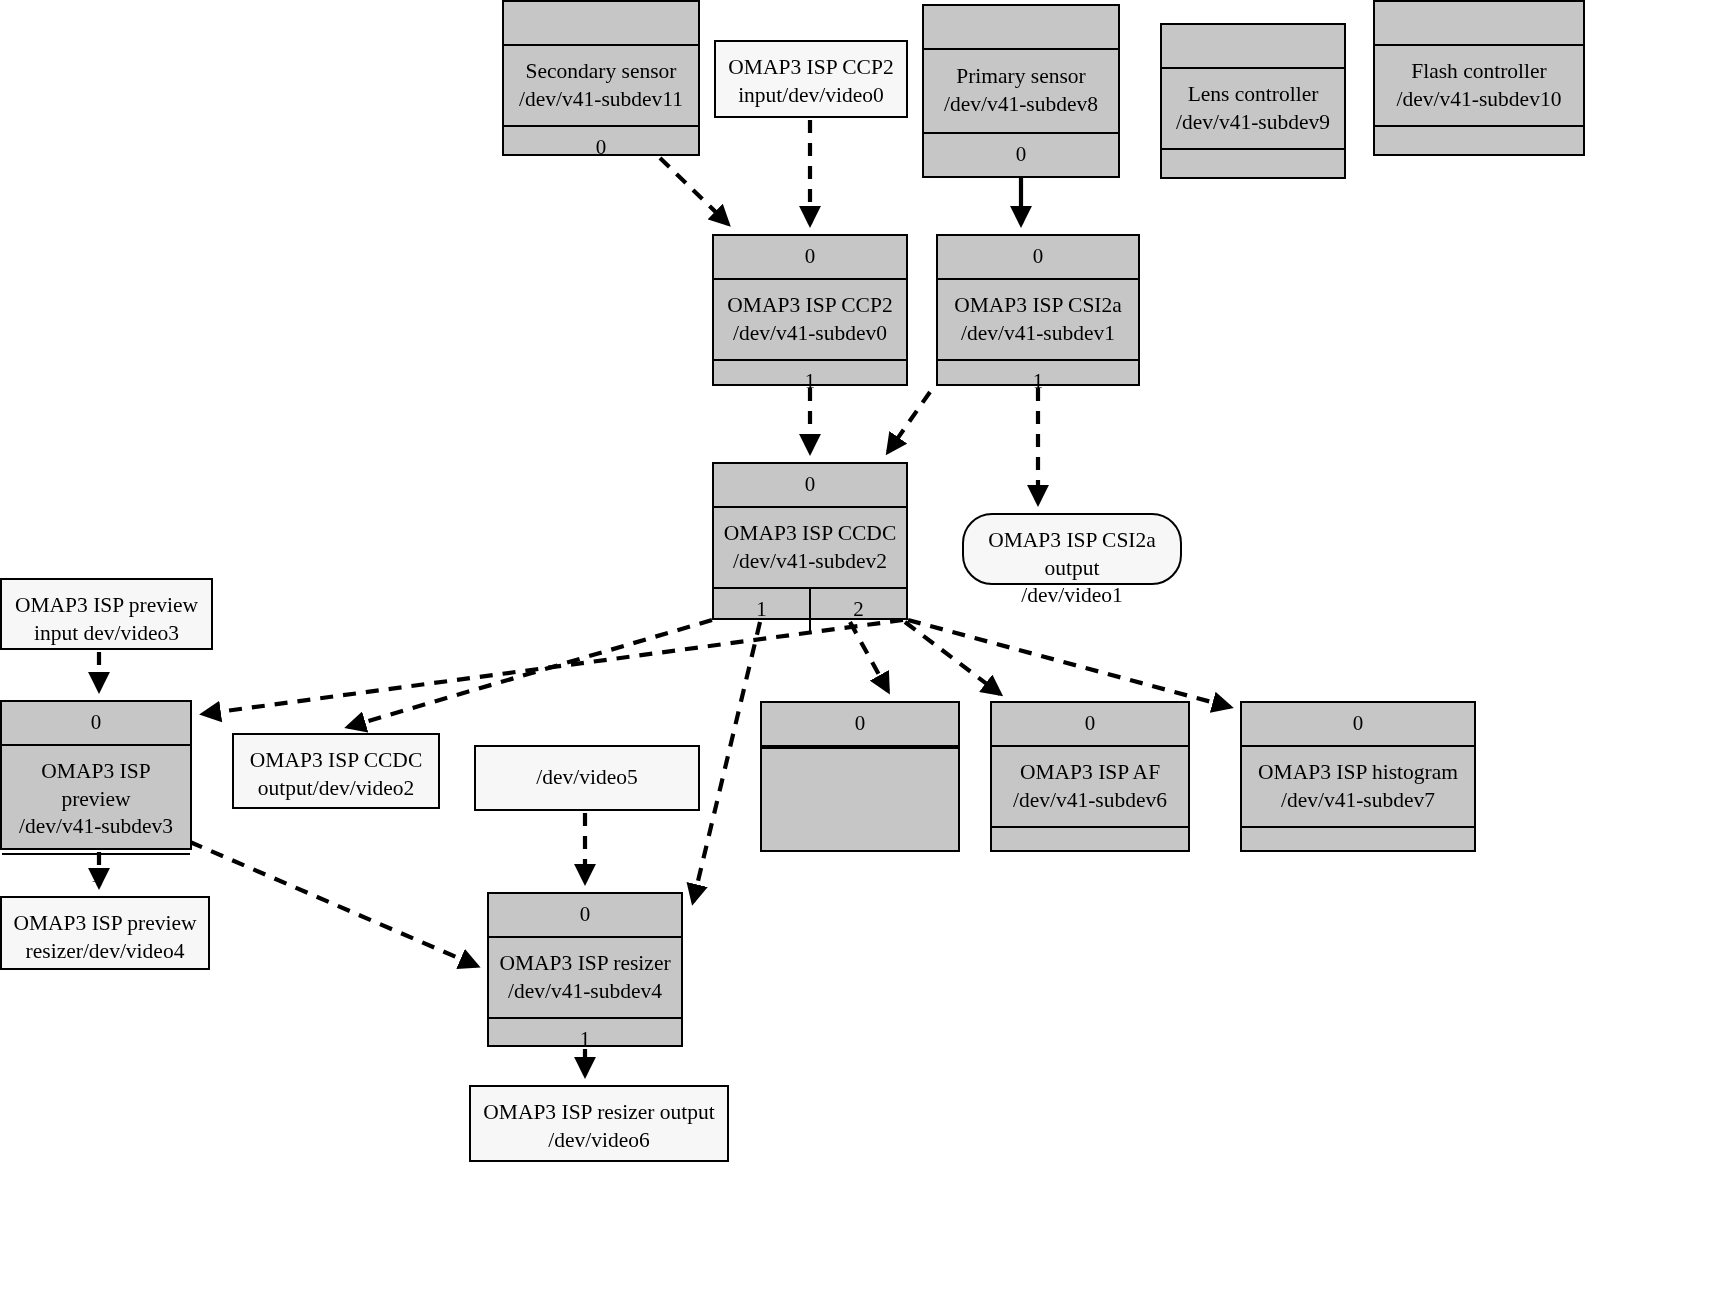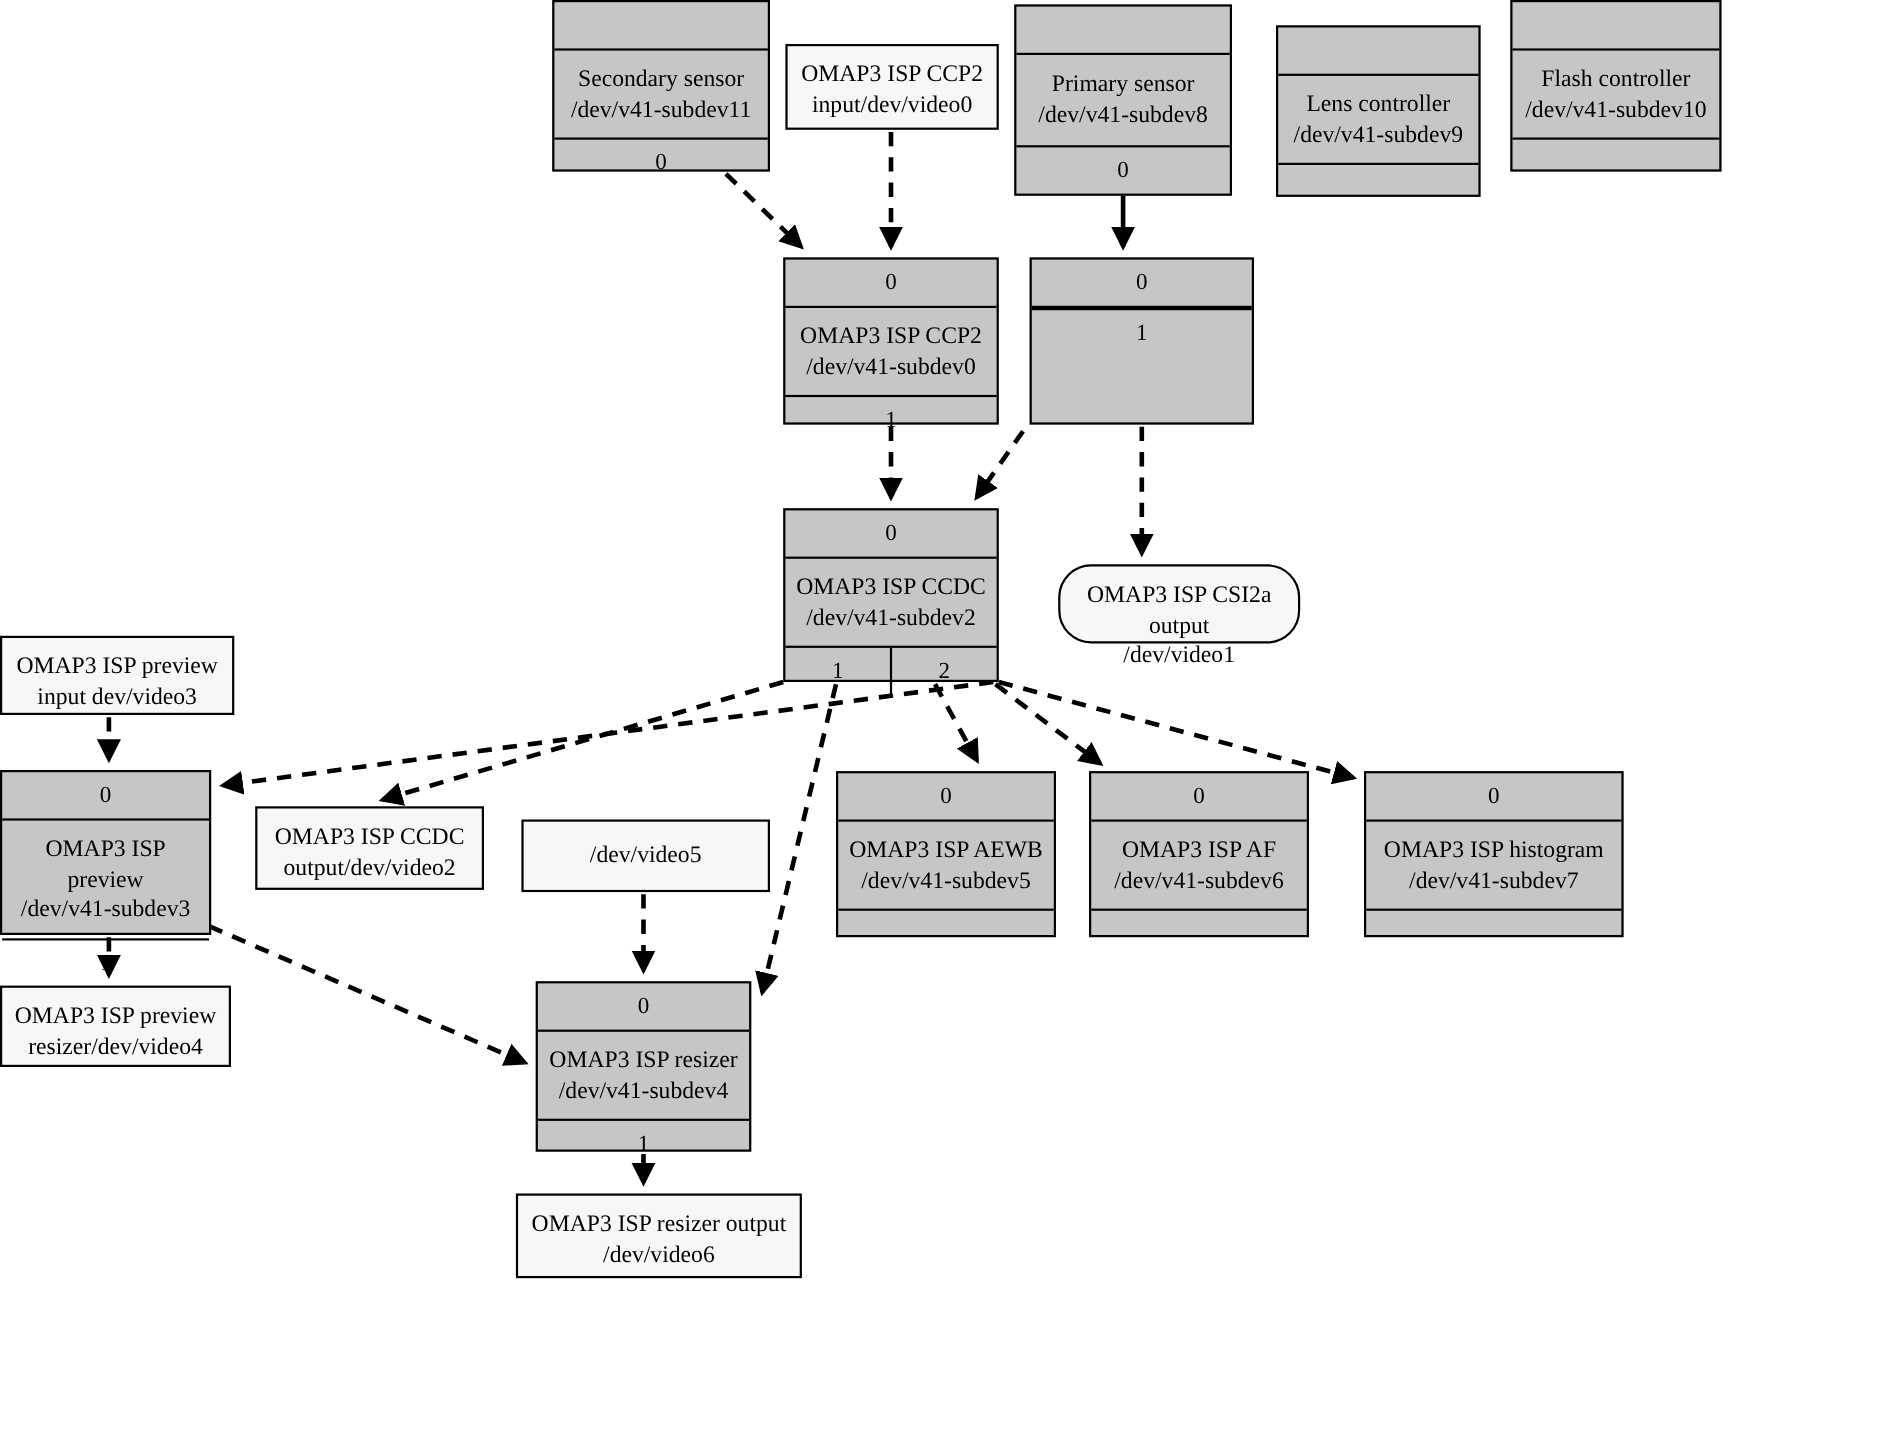--- a/index.html
+++ b/index.html
@@ -156,21 +156,21 @@
         <div class="body">
           <div>
             <span>Lens controller</span>
             <span>/dev/v41-subdev9</span>
           </div>
         </div>
         <div class="pads bottom">
           <div class="pad empty">&nbsp;</div>
         </div>
       </div>
-      <div class="node entity" style="left: 1373px; top: 0px; width: 192px; height: 156px;">
+      <div class="node entity" style="left: 1373px; top: 0px; width: 212px; height: 156px;">
         <div class="pads top">
           <div class="pad empty">&nbsp;</div>
         </div>
         <div class="body">
           <div>
             <span>Flash controller</span>
             <span>/dev/v41-subdev10</span>
           </div>
         </div>
         <div class="pads bottom">
@@ -188,20 +188,26 @@
           </div>
         </div>
         <div class="pads bottom">
           <div class="pad">1</div>
         </div>
       </div>
       <div class="node entity" style="left: 936px; top: 234px; width: 204px; height: 152px;">
         <div class="pads top">
           <div class="pad">0</div>
         </div>
+        <div class="body">
+          <div>
+            <span>OMAP3 ISP CSI2a</span>
+            <span>/dev/v41-subdev1</span>
+          </div>
+        </div>
         <div class="pads bottom">
           <div class="pad">1</div>
         </div>
       </div>
       <div class="node entity" style="left: 712px; top: 462px; width: 196px; height: 158px;">
         <div class="pads top">
           <div class="pad">0</div>
         </div>
         <div class="body">
           <div>
@@ -256,26 +262,20 @@
         <div class="body">
           <div>
             <span>/dev/video5</span>
           </div>
         </div>
       </div>
       <div class="node entity" style="left: 760px; top: 701px; width: 200px; height: 151px;">
         <div class="pads top">
           <div class="pad">0</div>
         </div>
-        <div class="body">
-          <div>
-            <span>OMAP3 ISP AEWB</span>
-            <span>/dev/v41-subdev5</span>
-          </div>
-        </div>
         <div class="pads bottom">
           <div class="pad empty">&nbsp;</div>
         </div>
       </div>
       <div class="node entity" style="left: 990px; top: 701px; width: 200px; height: 151px;">
         <div class="pads top">
           <div class="pad">0</div>
         </div>
         <div class="body">
           <div>

